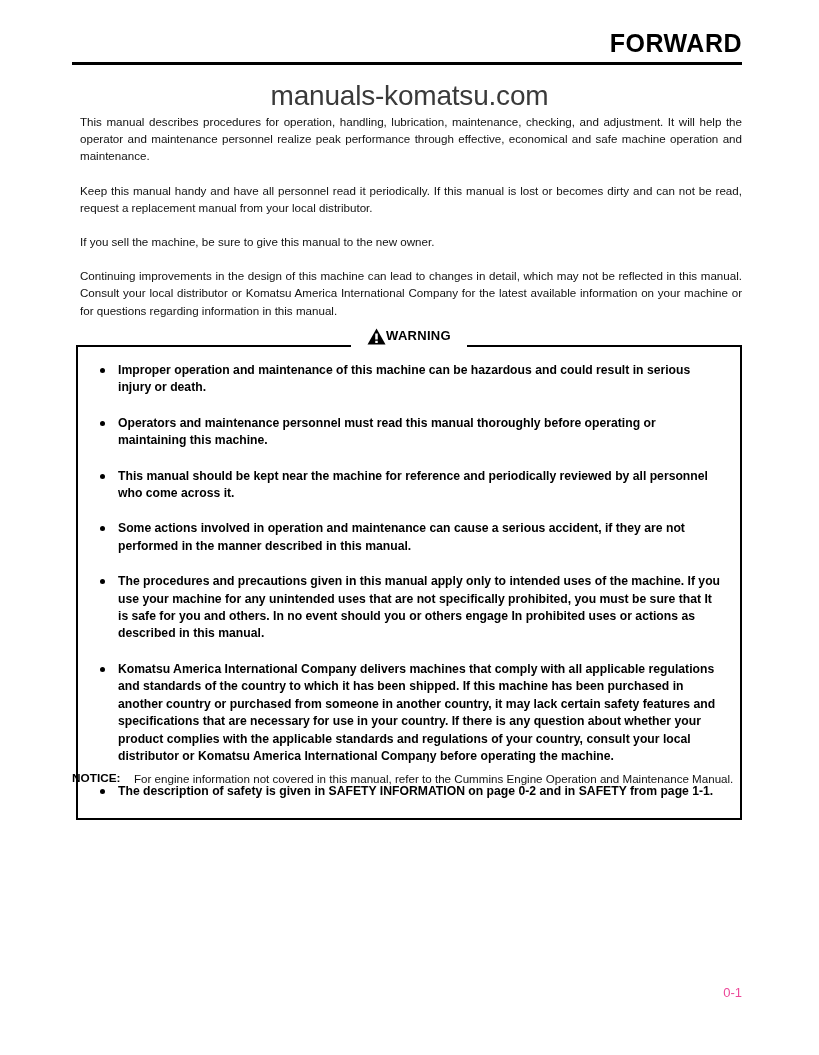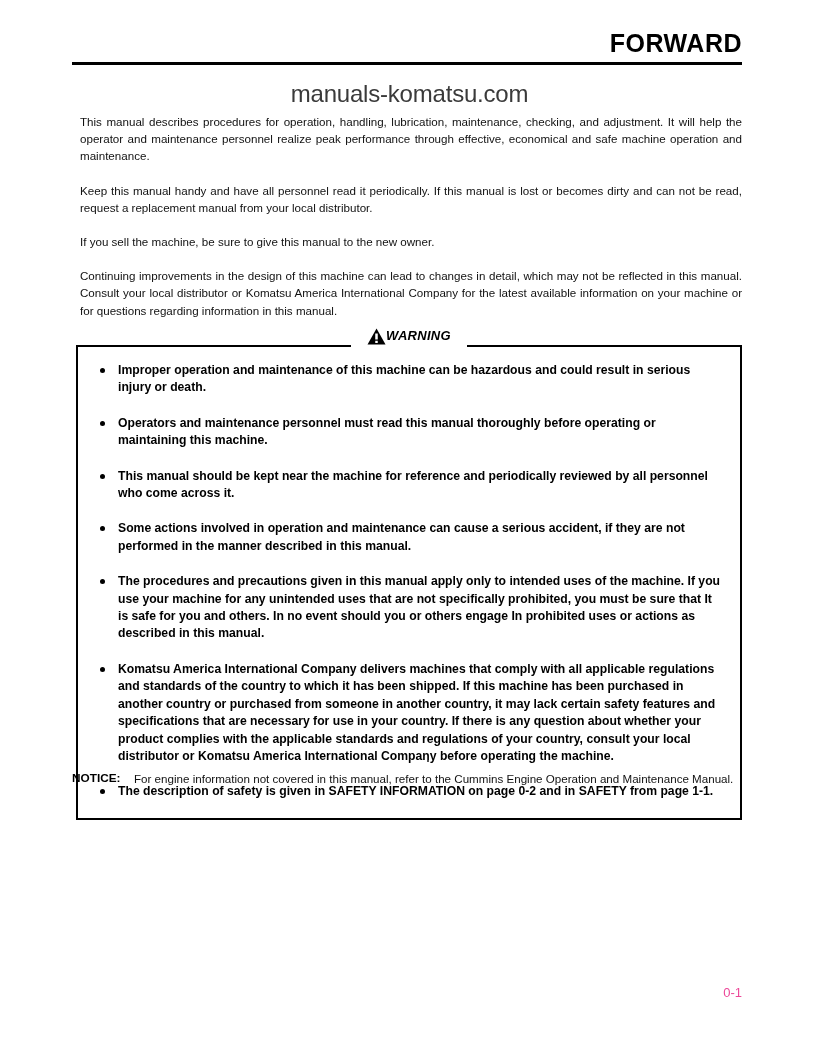--- a/index.html
+++ b/index.html
@@ -45,21 +45,21 @@
     width: 100%;
   }
 
   
   .watermark {
     position: absolute;
     left: 0;
     top: 80px;
     width: 819px;
     text-align: center;
-    font-size: 24px;
+    font-size: 28px;
     font-weight: normal;
     color: #3a3a3a;
     letter-spacing: -0.2px;
   }
 
   
   .intro {
     position: absolute;
     left: 72px;
     top: 113px;
@@ -95,21 +95,20 @@
     margin-bottom: 0px;
   }
   .wh-line.left  { margin-right: 0; }
   .wh-line.right { margin-left: 0; }
   .wh-gap {
     flex: 0 0 auto;
     display: flex;
     align-items: center;
     padding: 0 16px;
     transform: translateY(-1px);
-    font-style: italic;
   }
   .warn-triangle {
     width: 19px;
     height: 17px;
     display: block;
   }
   .warn-label {
     font-size: 13px;
     font-weight: bold;
     letter-spacing: 0.3px;

